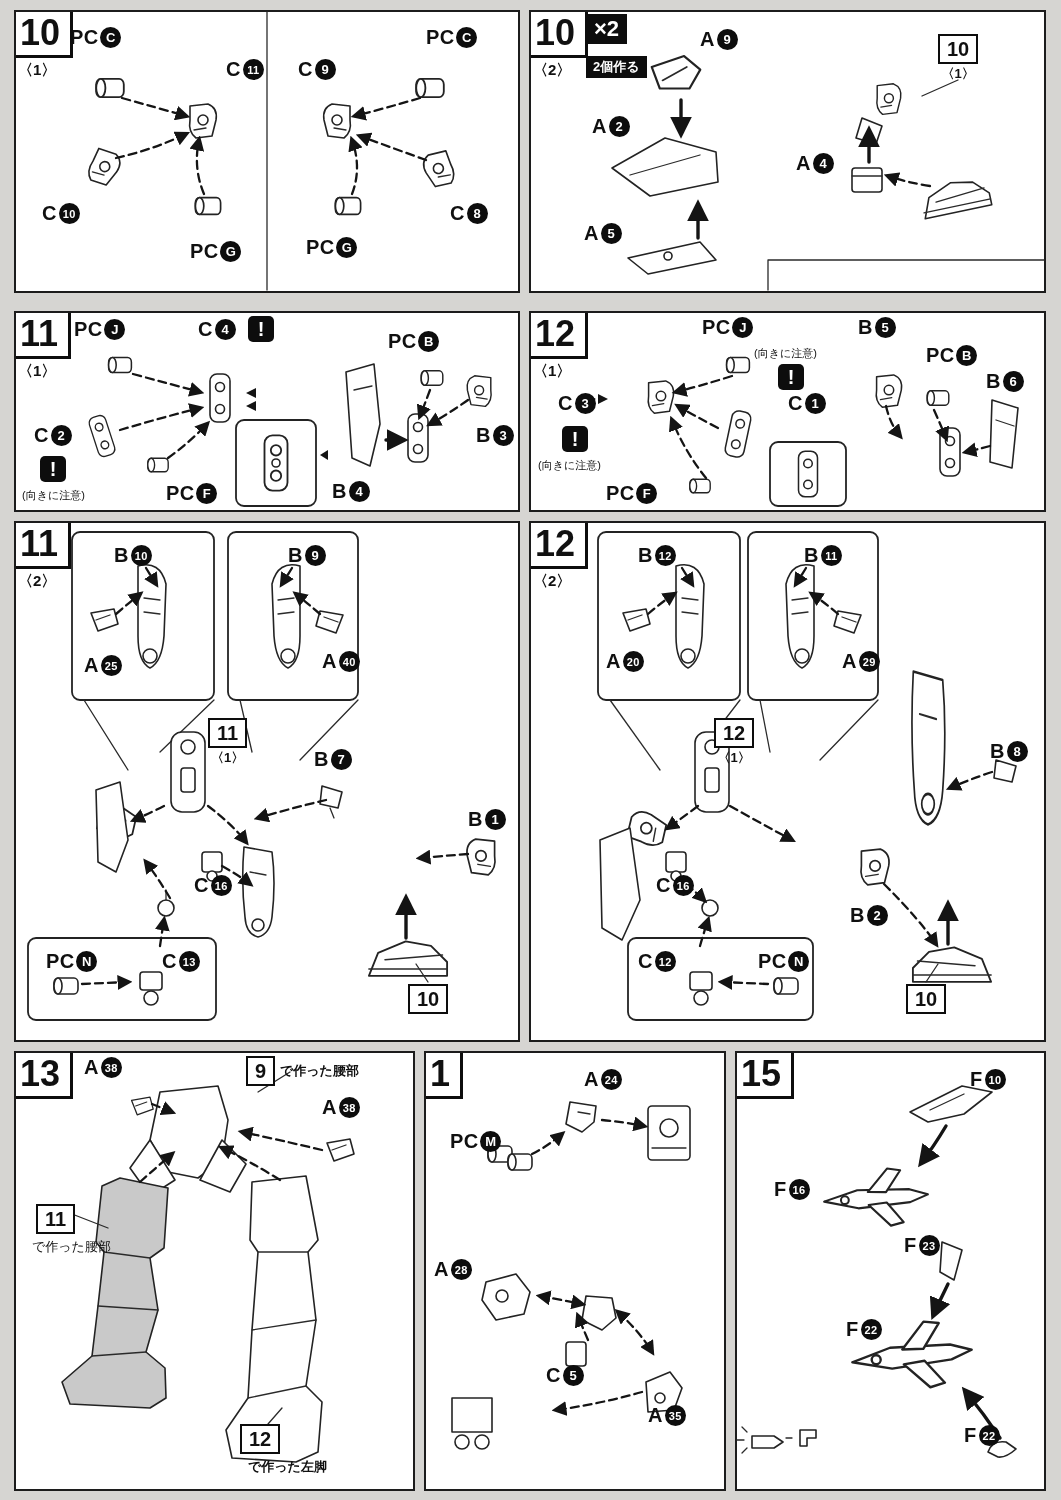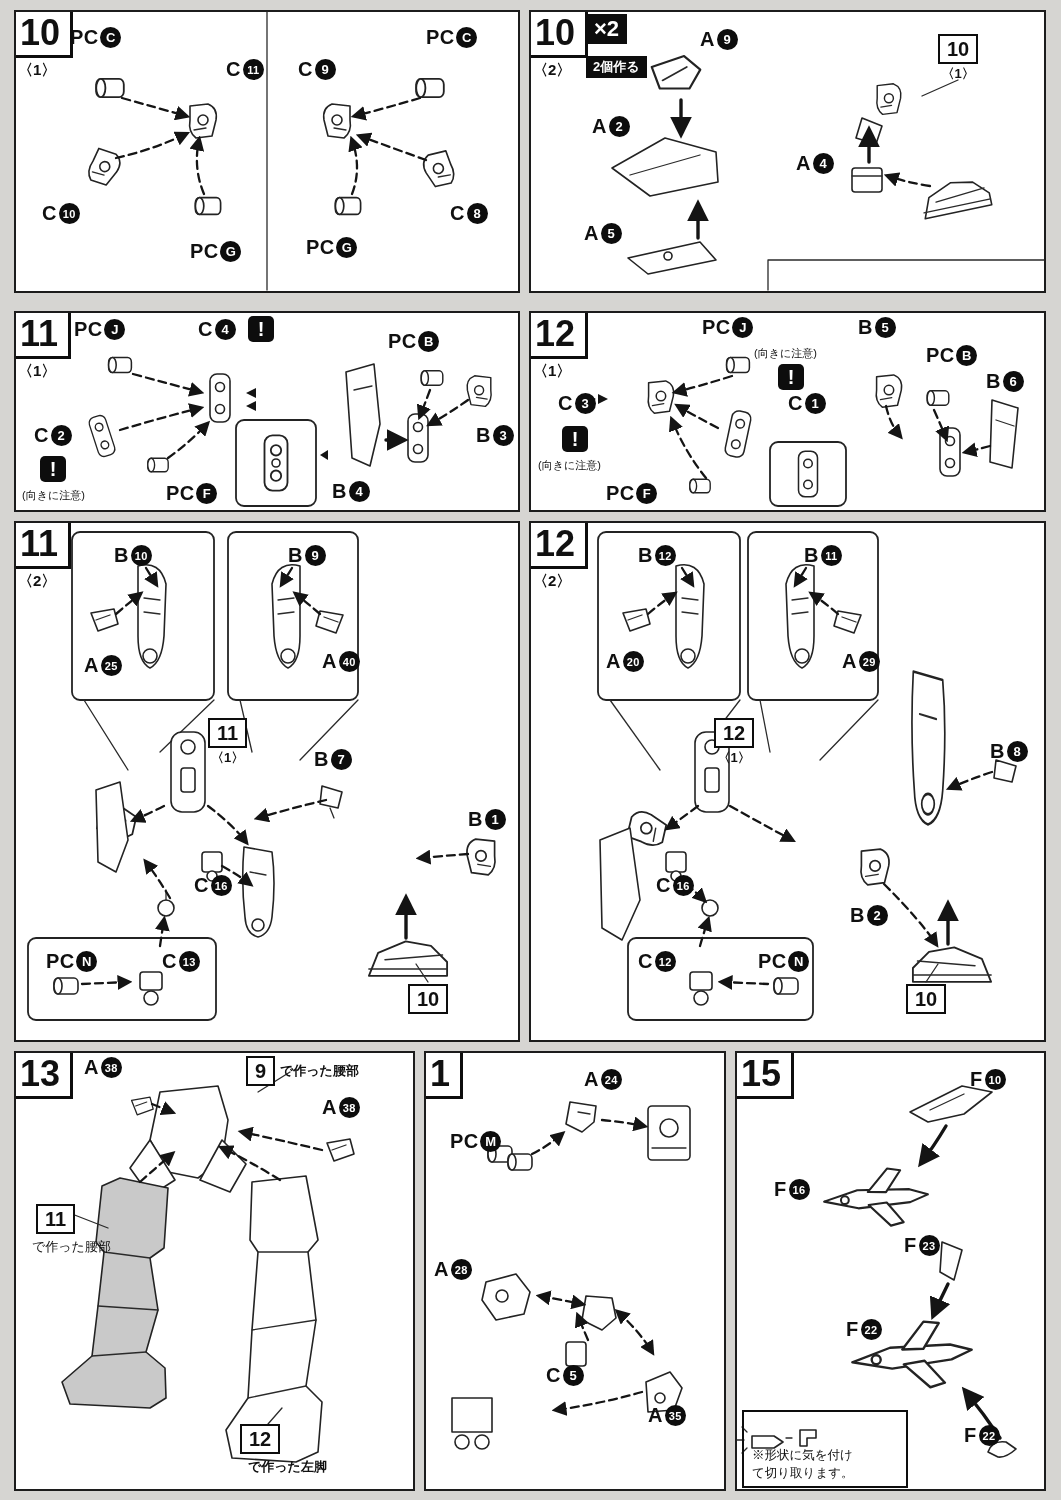--- a/index.html
+++ b/index.html
@@ -597,24 +597,20 @@
         <span class="badge sm">23</span>
       </div>
       <div class="lbl part" style="left: 846px; top: 1318px;">
         <span class="prefix">F</span>
         <span class="badge sm">22</span>
       </div>
       <div class="lbl part" style="left: 964px; top: 1424px;">
         <span class="prefix">F</span>
         <span class="badge sm">22</span>
       </div>
-      <div class="lbl cutnote" style="left: 742px; top: 1410px;">
-        <span class="line">※形状に気を付け</span>
-        <span class="line">て切り取ります。</span>
-      </div>
     </div>
 <div class="panel" style="left: 14px; top: 10px; width: 506px; height: 283px;"></div>
     <div class="panel" style="left: 529px; top: 10px; width: 517px; height: 283px;"></div>
     <div class="panel" style="left: 14px; top: 311px; width: 506px; height: 201px;"></div>
     <div class="panel" style="left: 529px; top: 311px; width: 517px; height: 201px;"></div>
     <div class="panel" style="left: 14px; top: 521px; width: 506px; height: 521px;"></div>
     <div class="panel" style="left: 529px; top: 521px; width: 517px; height: 521px;"></div>
     <div class="panel" style="left: 14px; top: 1051px; width: 401px; height: 440px;"></div>
     <div class="panel" style="left: 424px; top: 1051px; width: 302px; height: 440px;"></div>
     <div class="panel" style="left: 735px; top: 1051px; width: 311px; height: 440px;"></div>

